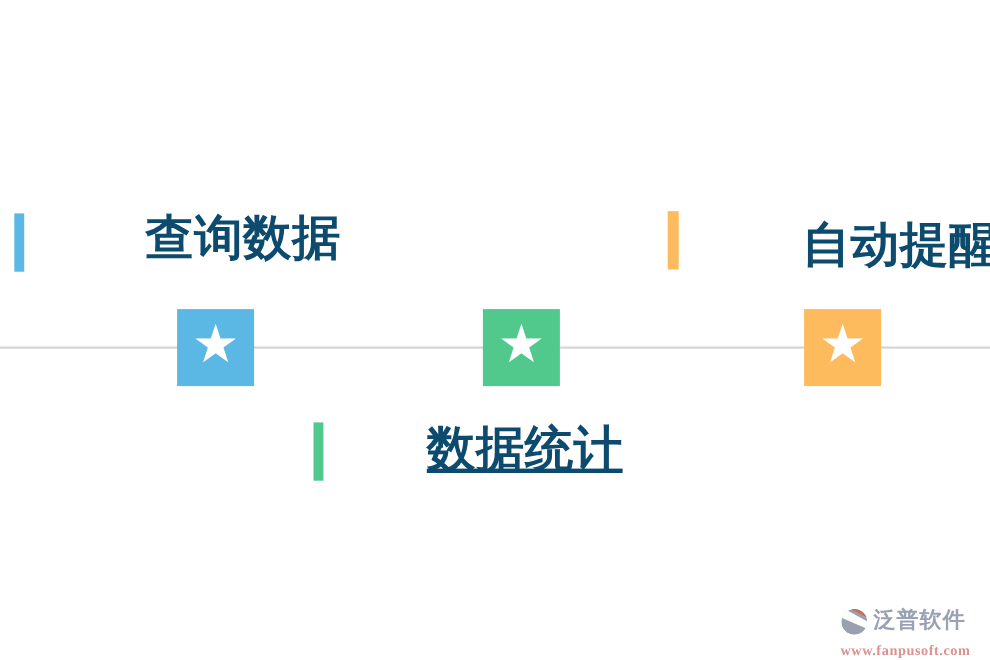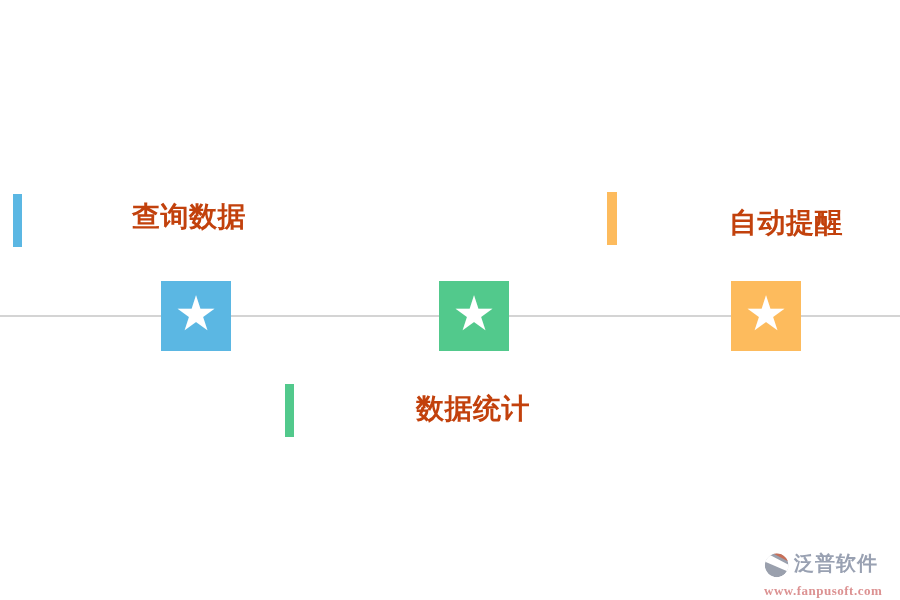--- a/index.html
+++ b/index.html
@@ -45,30 +45,30 @@
   .vbar {
     position: absolute;
     width: 9px;
     height: 53px;
   }
   .bar-blue   { left: 13px;  top: 194px; background: #5bb7e3; }
   .bar-orange { left: 607px; top: 192px; background: #fdbb5d; width: 10px; }
   .bar-green  { left: 285px; top: 384px; background: #52c98c; }
   .feature-label {
     position: absolute;
-    font-size: 28px;
+    font-size: 44px;
     font-weight: bold;
-    color: #c2410c;
+    color: #0c4a6e;
     letter-spacing: 0.5px;
     white-space: nowrap;
     line-height: 38px;
   }
   .label-query  { left: 132px; top: 198px; }
   .label-remind { left: 729px; top: 204px; text-align: right; }
-  .label-stats  { left: 416px; top: 390px; }
+  .label-stats  { left: 388px; top: 390px; text-decoration: underline; }
   .watermark {
     position: absolute;
     left: 764px;
     top: 550px;
   }
   .wm-row {
     display: flex;
     align-items: flex-start;
   }
   .wm-logo {

